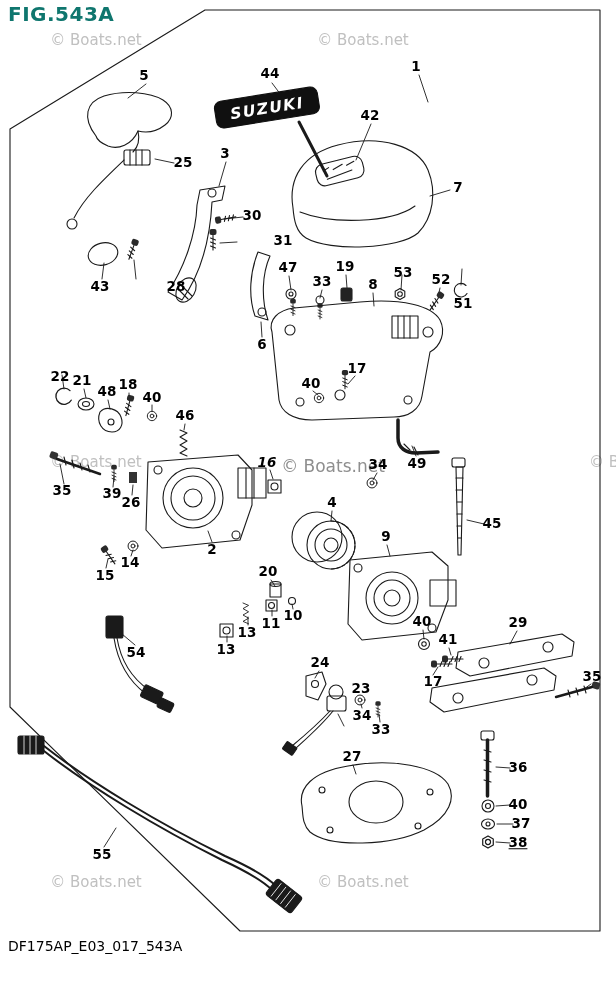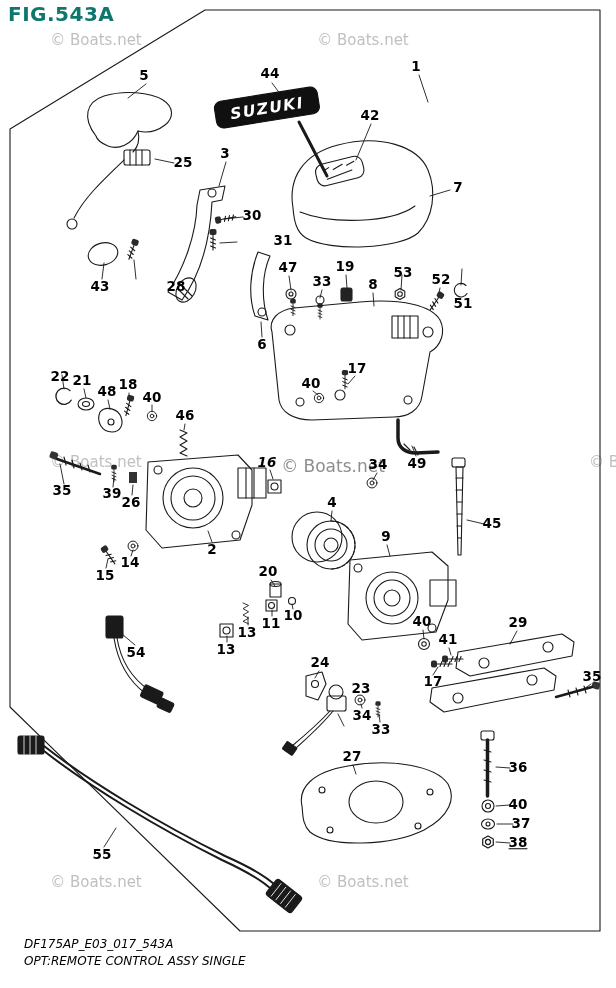--- a/index.html
+++ b/index.html
@@ -5,21 +5,21 @@
   html,body{margin:0;padding:0;background:#fff;}
   .page{position:relative;width:616px;height:988px;background:#ffffff;overflow:hidden;
         font-family:"DejaVu Sans",sans-serif;}
   .fig-title{position:absolute;left:8px;top:2px;font-size:20px;font-weight:bold;color:#0f766e;
              letter-spacing:.5px;z-index:3;}
   .diagram{position:absolute;left:0;top:0;z-index:1;}
   .part-label{position:absolute;transform:translate(-50%,-50%);font-size:13.5px;font-weight:bold;
               color:#000;z-index:2;line-height:1;}
   .watermark{position:absolute;transform:translate(-50%,-50%);z-index:0;white-space:nowrap;
              font-family:"DejaVu Sans",sans-serif;}
-  .footer{position:absolute;left:24px;top:936px;z-index:3;color:#000;font-size:12px;line-height:1.45;font-style:italic;}
+  .footer{position:absolute;left:8px;top:936px;z-index:3;color:#000;font-size:14px;line-height:1.45;}
 </style>
 </head>
 <body>
 
 <div class="page">
 
   <div class="fig-title">FIG.543A</div>
 
   <div id="watermarks-layer">
       <div class="watermark" style="left: 96px; top: 40px; font-size: 15px; color: rgb(192, 192, 192);">© Boats.net</div>
@@ -490,16 +490,15 @@
       <div class="part-label" style="left: 352px; top: 757px;">27</div>
       <div class="part-label" style="left: 518px; top: 768px;">36</div>
       <div class="part-label" style="left: 518px; top: 805px;">40</div>
       <div class="part-label" style="left: 521px; top: 824px;">37</div>
       <div class="part-label" style="left: 518px; top: 843px; text-decoration: underline;">38</div>
       <div class="part-label" style="left: 102px; top: 855px;">55</div>
     </div>
 
   <div class="footer">
     <div>DF175AP_E03_017_543A</div>
-    <div>OPT:REMOTE CONTROL ASSY SINGLE</div>
   </div>
 
 </div>
 
 </body></html>

